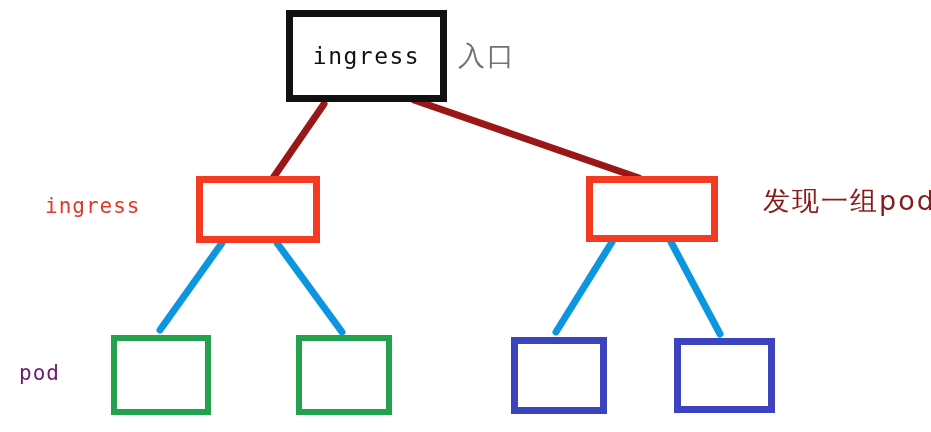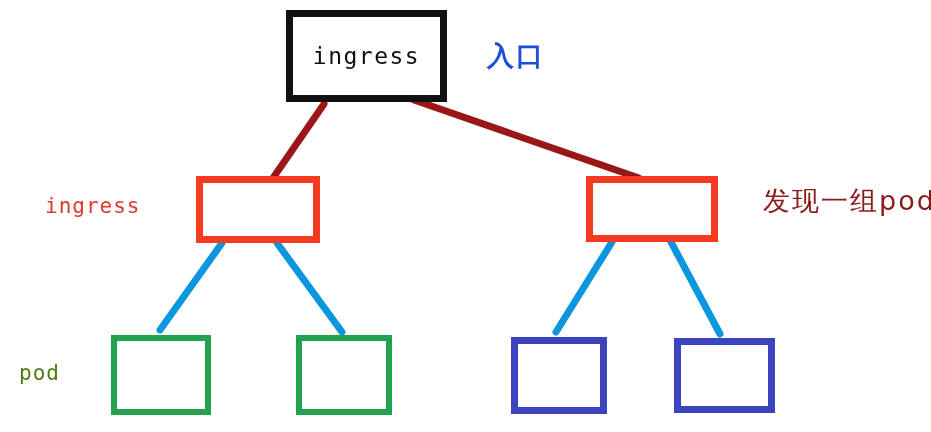--- a/index.html
+++ b/index.html
@@ -62,32 +62,31 @@
     font-family: "DejaVu Sans", "Liberation Sans", sans-serif;
     font-size: 27px;
     letter-spacing: 2px;
   }
   .caption-mono {
     font-family: "DejaVu Sans Mono", "Liberation Mono", monospace;
     font-size: 21px;
     letter-spacing: 1px;
   }
   .caption-entry {
-    color: #1d4ed8;
-    left: 487px;
+    color: #737373;
+    left: 458px;
     top: 38px;
-    font-weight: bold;
   }
   .caption-service {
     color: #e0392a;
     left: 45px;
     top: 194px;
   }
   .caption-pod {
-    color: #4d7c0f;
+    color: #701a75;
     left: 19px;
     top: 361px;
   }
   .caption-discover {
     color: #8b1a1a;
     left: 763px;
     top: 183px;
   }
 </style>
 </head>

